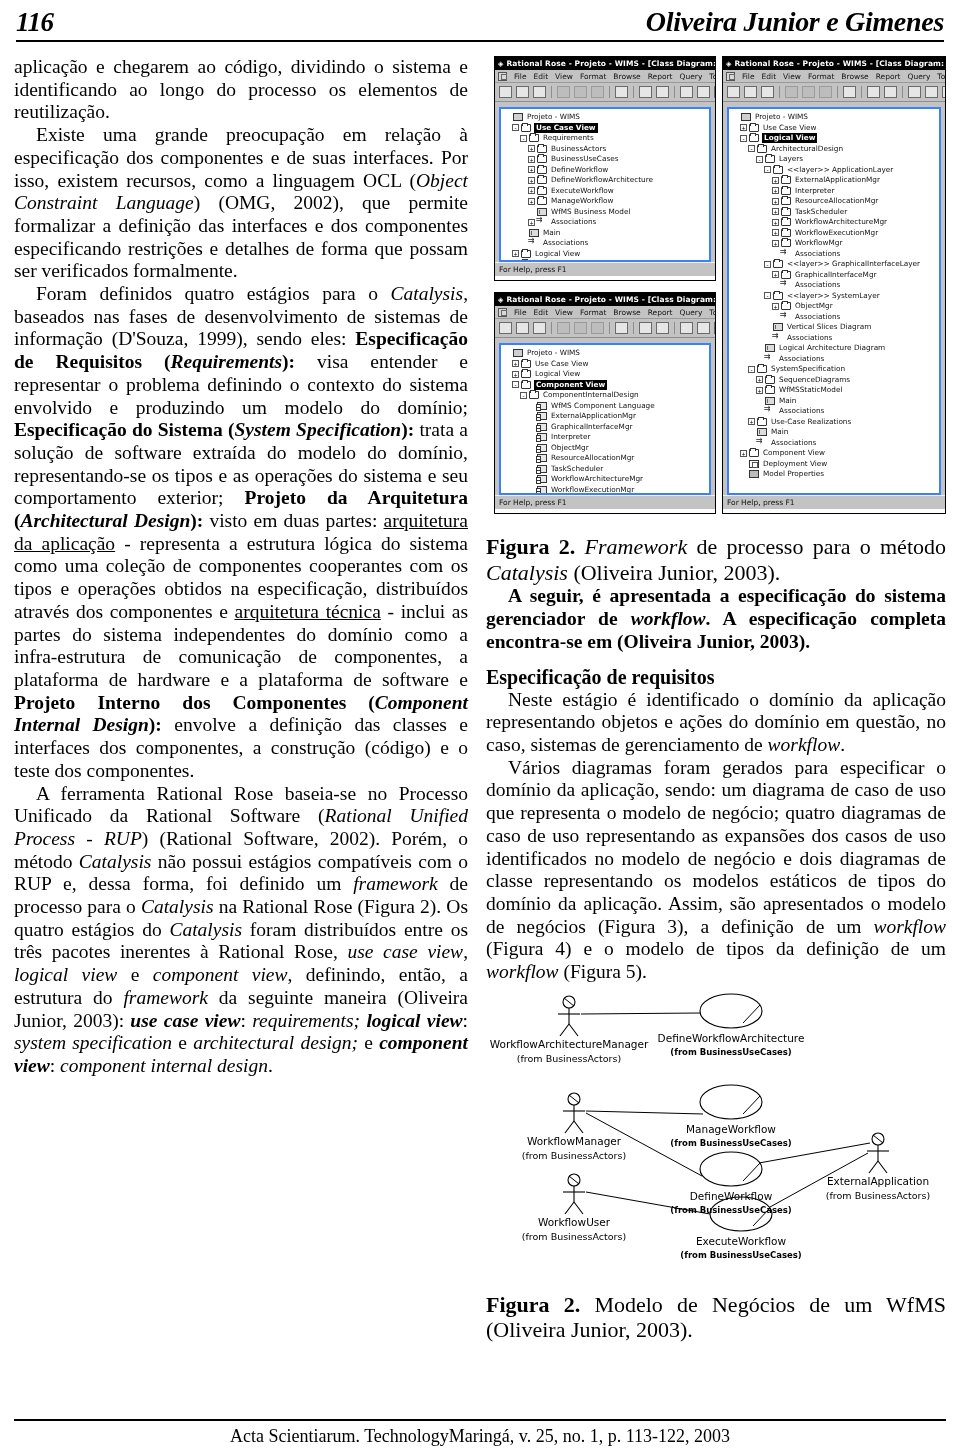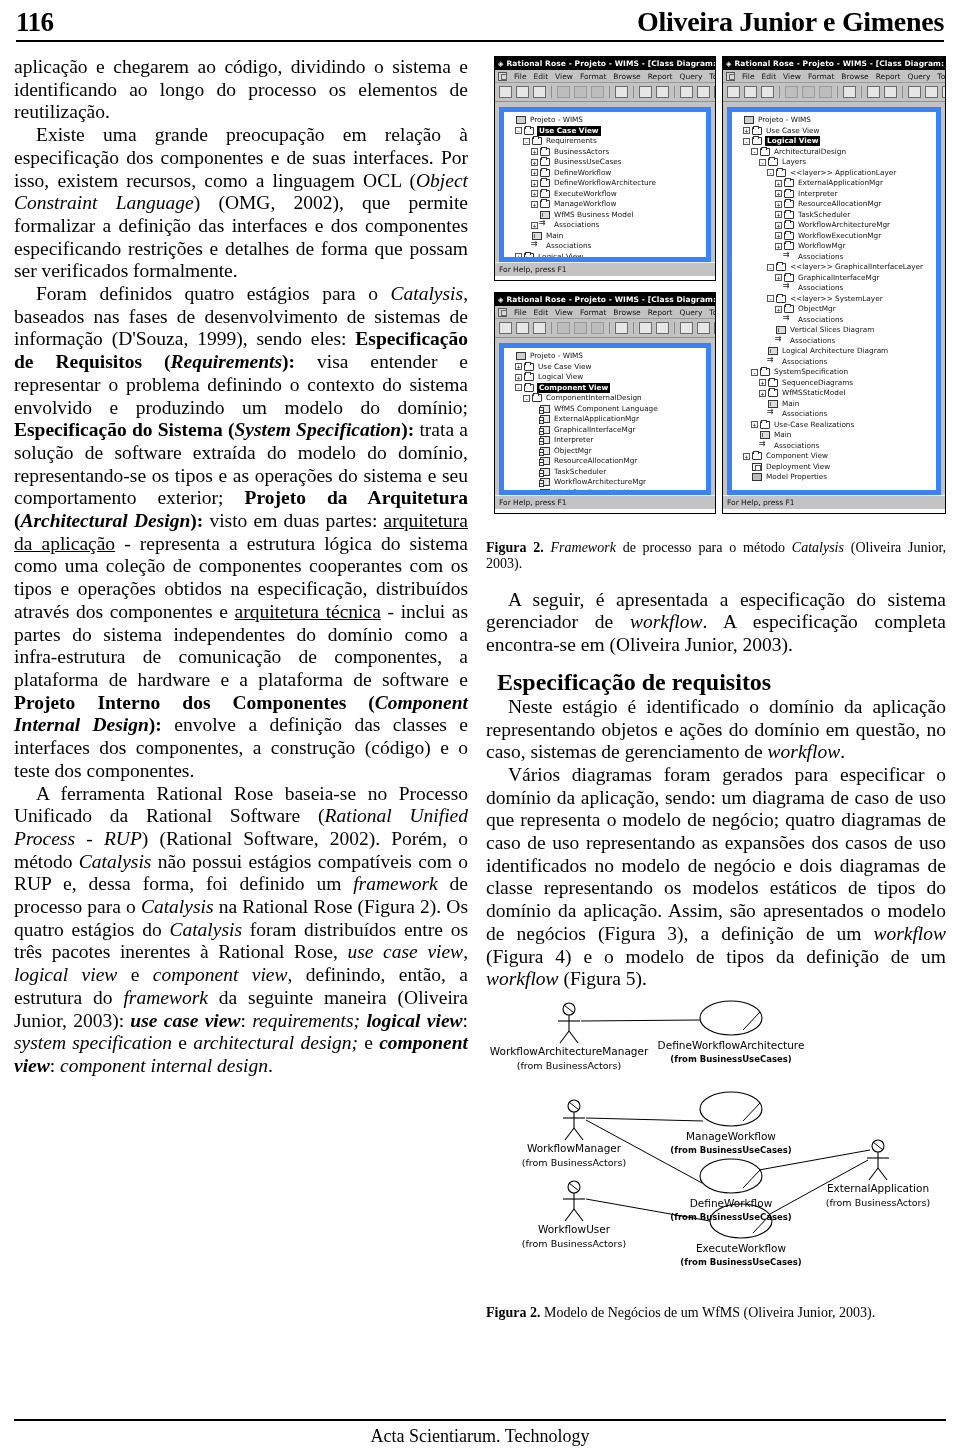--- a/index.html
+++ b/index.html
@@ -9,38 +9,38 @@
     background: #ffffff;
     font-family: "Liberation Serif", "DejaVu Serif", serif;
     color: #000;
     position: relative;
     overflow: hidden;
   }
   .page { position:relative; width:960px; height:1455px; padding:0 14px; }
 
   
   .runhead { display:flex; align-items:baseline; justify-content:space-between;
-             padding: 6px 2px 0 2px; }
+             padding: 6px 2px 0 2px; font-style: italic; }
   .runhead .folio { font-size:27px; font-weight:bold; letter-spacing:-0.5px; }
   .runhead .authors { font-size:28px; font-weight:bold; letter-spacing:-0.3px; }
   .runhead-rule { border-bottom:2px solid #000; margin:2px 2px 0 2px; }
 
   
   .columns { display:flex; gap:18px; margin-top:14px; }
   .col { width:460px; }
   .col p {
     margin:0; text-align:justify;
     font-size:19.5px; line-height:1.165;
     text-indent:0;
   }
   .col p.ind { text-indent:22px; }
   .col i, .col em { font-style:italic; }
   .col b, .col strong { font-weight:bold; }
   .u { text-decoration:underline; }
-  h3.sect { font-size:24px; font-weight:bold; margin:12px 0 0 11px; }
+  h3.sect { font-size:20px; font-weight:bold; margin:12px 0 0 0; }
 
   
   .fig2 { position:relative; width:100%; height:470px; }
   .rr {
     position:absolute; background:#ffffff;
     border:1px solid #000;
     font-family:"DejaVu Sans", sans-serif;
     overflow:hidden;
   }
   .rr .tbar {
@@ -65,21 +65,21 @@
     display:flex; align-items:center; gap:4px; padding:3px 4px;
   }
   .rr .tb .ic {
     width:13px;height:12px;border:1px solid #6a6a6a;background:#e6e6e6;
     display:inline-block; flex:none;
   }
   .rr .tb .ic.g { background:#bdbdbd; border-color:#9b9b9b; }
   .rr .tb .sep { width:1px;height:12px;background:#8d8d8d; flex:none; margin:0 1px;}
   .rr .client { background:#c3c3c3; padding:5px 4px 0 4px; }
   .rr .tree {
-    background:#fff; border:5px solid #3b82f6;
+    background:#fff; border:2px solid #3b82f6;
     padding:3px 2px 2px 3px; overflow:hidden;
   }
   .rr .sbar {
     background:#c3c3c3; border-top:1px solid #efefef;
     font-size:7.5px; padding:2px 4px; color:#111; white-space:nowrap;
   }
 
   
   .tn { display:flex; align-items:center; font-size:7.3px; line-height:10px;
         color:#111; white-space:nowrap; height:10.5px; }
@@ -110,21 +110,21 @@
   .ico.deploy { border:1px solid #333; background:#fff; }
   .ico.deploy::after{content:"";position:absolute;left:2px;top:1.5px;width:4px;height:4px;border:1px solid #555;}
   
   .ico.props { border:1px solid #333; background:#bbb; }
   
   .ico.root { border:1px solid #333; background:#cfcfcf; }
   .tn .lbl.sel { background:#000; color:#fff; padding:0 2px; font-weight:bold; }
   .tn .lbl { padding:0 1px; }
 
   
-  .cap { font-size:14px; line-height:1.17; text-align:justify; margin-top:14px; }
+  .cap { font-size:22px; line-height:1.17; text-align:justify; margin-top:8px; }
   .cap b { font-weight:bold; }
   .cap i { font-style:italic; }
 
   
   .fig3 { width:100%; height:300px; position:relative;text-align:center; }
   .fig3 svg { display:block; }
 
   
   .footer { position:absolute; left:14px; right:14px; bottom:8px; }
   .footer-rule { border-top:2px solid #000; }
@@ -668,21 +668,21 @@
             </div>
             <div class="sbar">For Help, press F1</div>
           </div>
       </div>
 
       <div class="cap">
         <b>Figura 2.</b>
         <i>Framework</i><span> de processo para o método </span><i>Catalysis</i><span> (Oliveira Junior, 2003).</span>
       </div>
 
-      <p class="ind" style="margin-top:16px;"><span>A seguir, é apresentada a especificação do sistema gerenciador de </span><i>workflow</i><span>. A especificação completa encontra-se em (Oliveira Junior, 2003).</span></p>
+      <p class="ind" style="font-weight:bold;"><span>A seguir, é apresentada a especificação do sistema gerenciador de </span><i>workflow</i><span>. A especificação completa encontra-se em (Oliveira Junior, 2003).</span></p>
 
       <h3 class="sect">Especificação de requisitos</h3>
 
       <p class="ind"><span>Neste estágio é identificado o domínio da aplicação representando objetos e ações do domínio em questão, no caso, sistemas de gerenciamento de </span><i>workflow</i><span>.</span></p>
 
       <p class="ind"><span>Vários diagramas foram gerados para especificar o domínio da aplicação, sendo: um diagrama de caso de uso que representa o modelo de negócio; quatro diagramas de caso de uso representando as expansões dos casos de uso identificados no modelo de negócio e dois diagramas de classe representando os modelos estáticos de tipos do domínio da aplicação. Assim, são apresentados o modelo de negócios (Figura 3), a definição de um </span><i>workflow</i><span> (Figura 4) e o modelo de tipos da definição de um </span><i>workflow</i><span> (Figura 5).</span></p>
 
       <div class="fig3">
         <svg id="uml" width="460" height="295" viewBox="0 0 460 295">
             <line x1="95" y1="30" x2="214" y2="29" stroke="#000" stroke-width="1"></line>
@@ -762,16 +762,17 @@
         <b>Figura 2.</b><span> Modelo de Negócios de um WfMS (Oliveira Junior, 2003).</span>
       </div>
 
     </div>
   </div>
 
   <div class="footer">
     <div class="footer-rule"></div>
     <div class="footer-row">
       <div>Acta Scientiarum. Technology</div>
+      <div>Maringá, v. 25, no. 1, p. 113-122, 2003</div>
     </div>
   </div>
 
 </div>
 
 </body></html>

